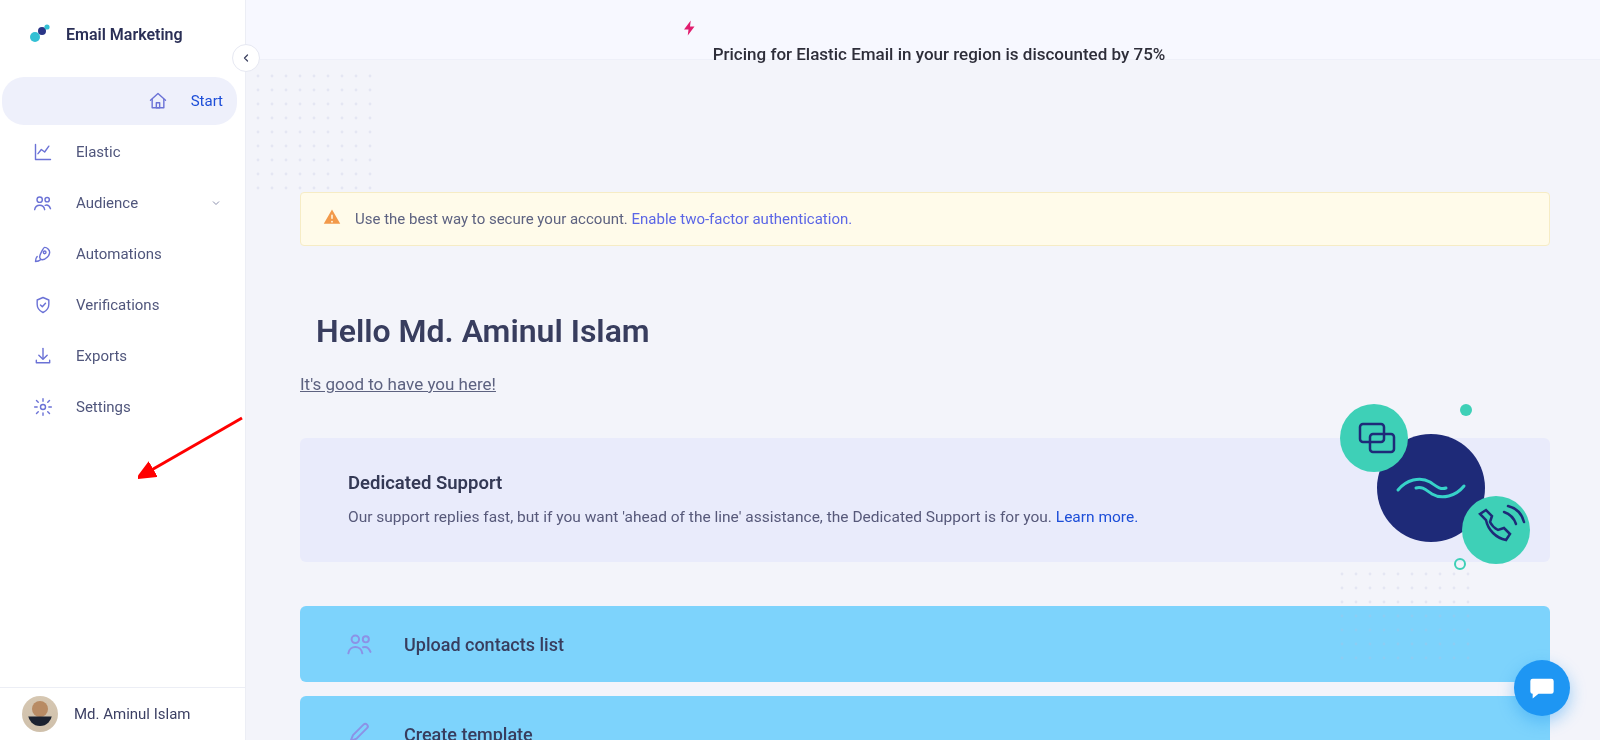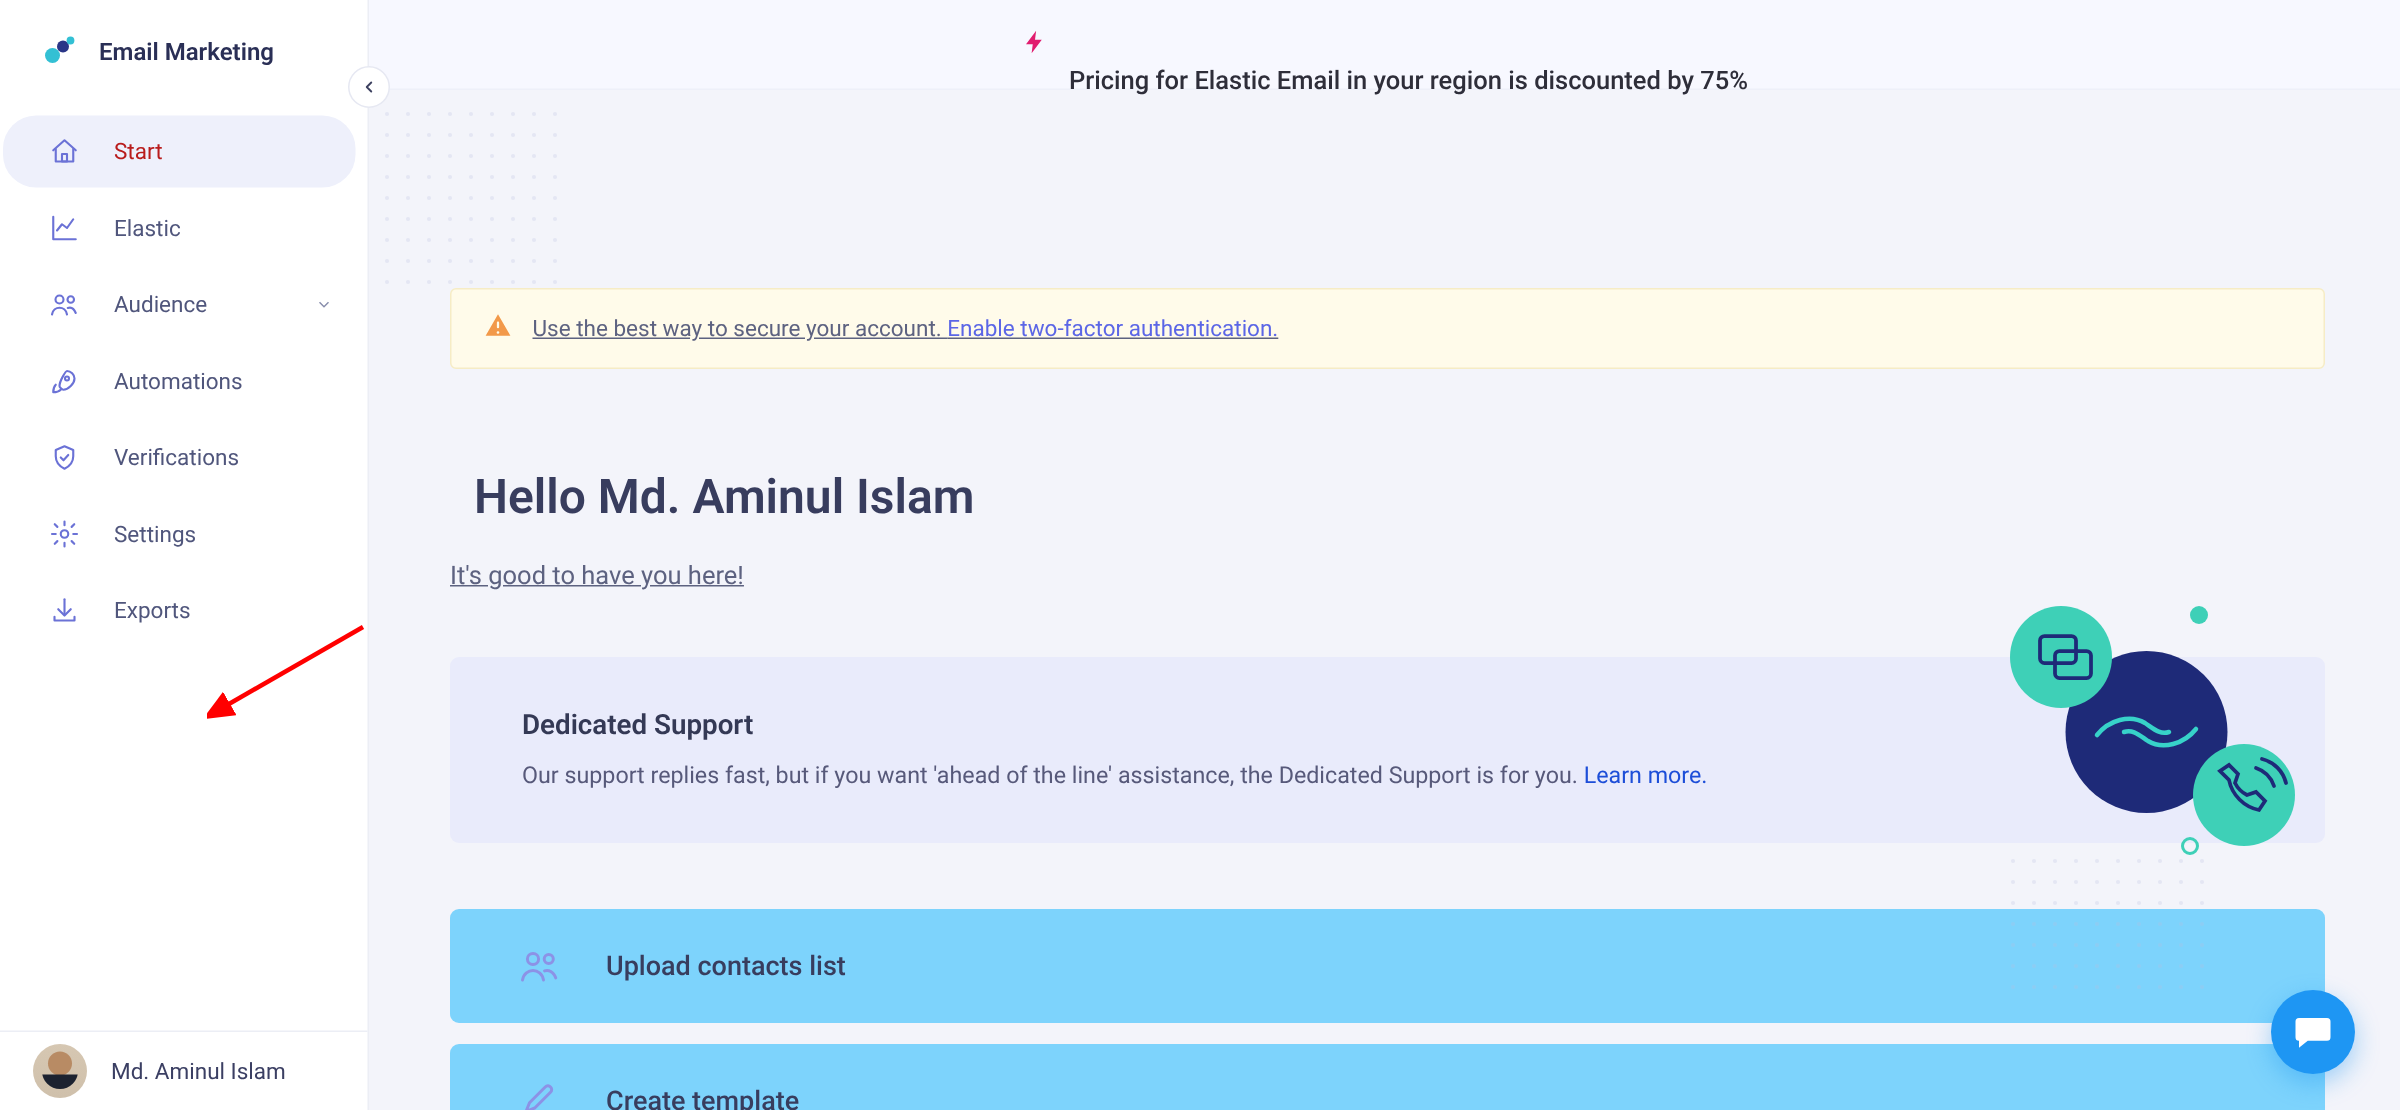--- a/index.html
+++ b/index.html
@@ -7,21 +7,21 @@
 
   
   .sidebar { position:absolute; left:0; top:0; width:246px; height:100%; background:#fff; border-right:1px solid #eceef5; display:flex; flex-direction:column; }
   .sidebar-header { display:flex; align-items:center; gap:14px; padding:22px 22px 22px 28px; }
   .brand { font-size:16px; font-weight:600; color:#2a2f56; }
   .logo { width:24px; height:24px; position:relative; }
   .logo svg { width:24px; height:24px; }
 
   .nav { margin-top:6px; }
   .nav-item { display:flex; align-items:center; padding:13px 14px 13px 30px; margin:3px 8px 3px 2px; border-radius:22px; cursor:pointer; color:#50567c; }
-  .nav-item.active { background:#eef0fb; color:#b91c1c; }
+  .nav-item.active { background:#eef0fb; color:#1d4ed8;justify-content:flex-end; }
   .nav-icon { width:22px; height:22px; color:#6b72d6; display:flex; align-items:center; justify-content:center; margin-right:22px; flex:0 0 22px; }
   .nav-icon svg { width:20px; height:20px; stroke:currentColor; }
   .nav-label { font-size:15px; }
   .nav-chevron { margin-left:auto; width:14px; height:14px; color:#8a8fad; display:flex; align-items:center; justify-content:center; }
 
   .sidebar-footer { margin-top:auto; border-top:1px solid #eceef5; padding:8px 22px; display:flex; align-items:center; gap:16px; }
   .avatar { width:36px; height:36px; border-radius:50%; background:linear-gradient(#d6c7b2,#cfc0ab); position:relative; overflow:hidden; }
   .avatar::after{content:'';position:absolute;left:6px;top:6px;width:24px;height:24px;border-radius:50%;background:radial-gradient(circle at 50% 32%, #8a6a4e 0 26%, transparent 27%),linear-gradient(#1c2230,#1c2230);clip-path:polygon(0 60%,100% 60%,100% 100%,0 100%);}
   .avatar::before{content:'';position:absolute;left:10px;top:5px;width:16px;height:16px;border-radius:50%;background:#b88b64;}
   .username { font-size:15px; color:#3b3f63; }
@@ -30,21 +30,21 @@
 
   
   .topbar { position:absolute; left:246px; right:0; top:0; height:60px; background:#f7f8ff; border-bottom:1px solid #eef0f9; display:flex; align-items:center; justify-content:center; gap:14px; }
   .bolt { color:#e11d6f; }
   .topbar-text { font-size:17px; color:#2e2e3a; font-weight:500;margin-top:48px; }
 
   
   .main { position:absolute; left:246px; right:0; top:60px; bottom:0; overflow:hidden; padding:0; }
   .content-inner { padding:0 50px 0 54px; }
 
-  .alert { margin-top:132px; background:#fffbea; border:1px solid #f6ecc5; border-radius:4px; padding:15px 22px; display:flex; align-items:center; gap:14px; font-size:15px; color:#5d6280;text-decoration:underline; }
+  .alert { margin-top:132px; background:#fffbea; border:1px solid #f6ecc5; border-radius:4px; padding:15px 22px; display:flex; align-items:center; gap:14px; font-size:15px; color:#5d6280; }
   .alert .tri { color:#f2994a; }
   .alert a { color:#5b66e6; text-decoration:none; }
 
   .hello { margin-top:66px; }
   .hello h1 { font-size:32px; font-weight:600; color:#383d5e;margin-left:16px; }
   .hello p { margin-top:24px; font-size:17px; color:#5d6280;text-decoration:underline; }
 
   .support-card { margin-top:44px; background:#e9ebfb; border-radius:6px; padding:34px 48px 36px 48px; position:relative; }
   .support-card h3 { font-size:18.5px; font-weight:600; color:#343955; }
   .support-card p { margin-top:14px; font-size:15.5px; color:#57597a; }
@@ -131,35 +131,35 @@
           <svg viewBox="0 0 24 24" stroke="currentColor" stroke-width="1.7" fill="none" stroke-linecap="round" stroke-linejoin="round">
             <path d="M12 3 5 6v5c0 5 3 8 7 10 4-2 7-5 7-10V6l-7-3z"></path>
             <path d="m9 12 2.2 2.2L15 10"></path>
           </svg>
         </span>
         <span class="nav-label">Verifications</span>
       </div>
       <div class="nav-item">
         <span class="nav-icon">
           <svg viewBox="0 0 24 24" stroke="currentColor" stroke-width="1.7" fill="none" stroke-linecap="round" stroke-linejoin="round">
-            <circle cx="12" cy="12" r="3"></circle>
-            <path d="M12 2v3M12 19v3M4.2 4.2l2.1 2.1M17.7 17.7l2.1 2.1M2 12h3M19 12h3M4.2 19.8l2.1-2.1M17.7 6.3l2.1-2.1"></path>
-          </svg>
-        </span>
-        <span class="nav-label">Settings</span>
-      </div>
-      <div class="nav-item">
-        <span class="nav-icon">
-          <svg viewBox="0 0 24 24" stroke="currentColor" stroke-width="1.7" fill="none" stroke-linecap="round" stroke-linejoin="round">
             <path d="M4 17v3h16v-3"></path>
             <path d="M12 3v12"></path>
             <path d="m7 11 5 5 5-5"></path>
           </svg>
         </span>
         <span class="nav-label">Exports</span>
+      </div>
+      <div class="nav-item">
+        <span class="nav-icon">
+          <svg viewBox="0 0 24 24" stroke="currentColor" stroke-width="1.7" fill="none" stroke-linecap="round" stroke-linejoin="round">
+            <circle cx="12" cy="12" r="3"></circle>
+            <path d="M12 2v3M12 19v3M4.2 4.2l2.1 2.1M17.7 17.7l2.1 2.1M2 12h3M19 12h3M4.2 19.8l2.1-2.1M17.7 6.3l2.1-2.1"></path>
+          </svg>
+        </span>
+        <span class="nav-label">Settings</span>
       </div>
     </nav>
 
   <div class="sidebar-footer">
     <div class="avatar"></div>
     <span class="username">Md. Aminul Islam</span>
   </div>
 </aside>
 
 <div class="collapse-btn">

